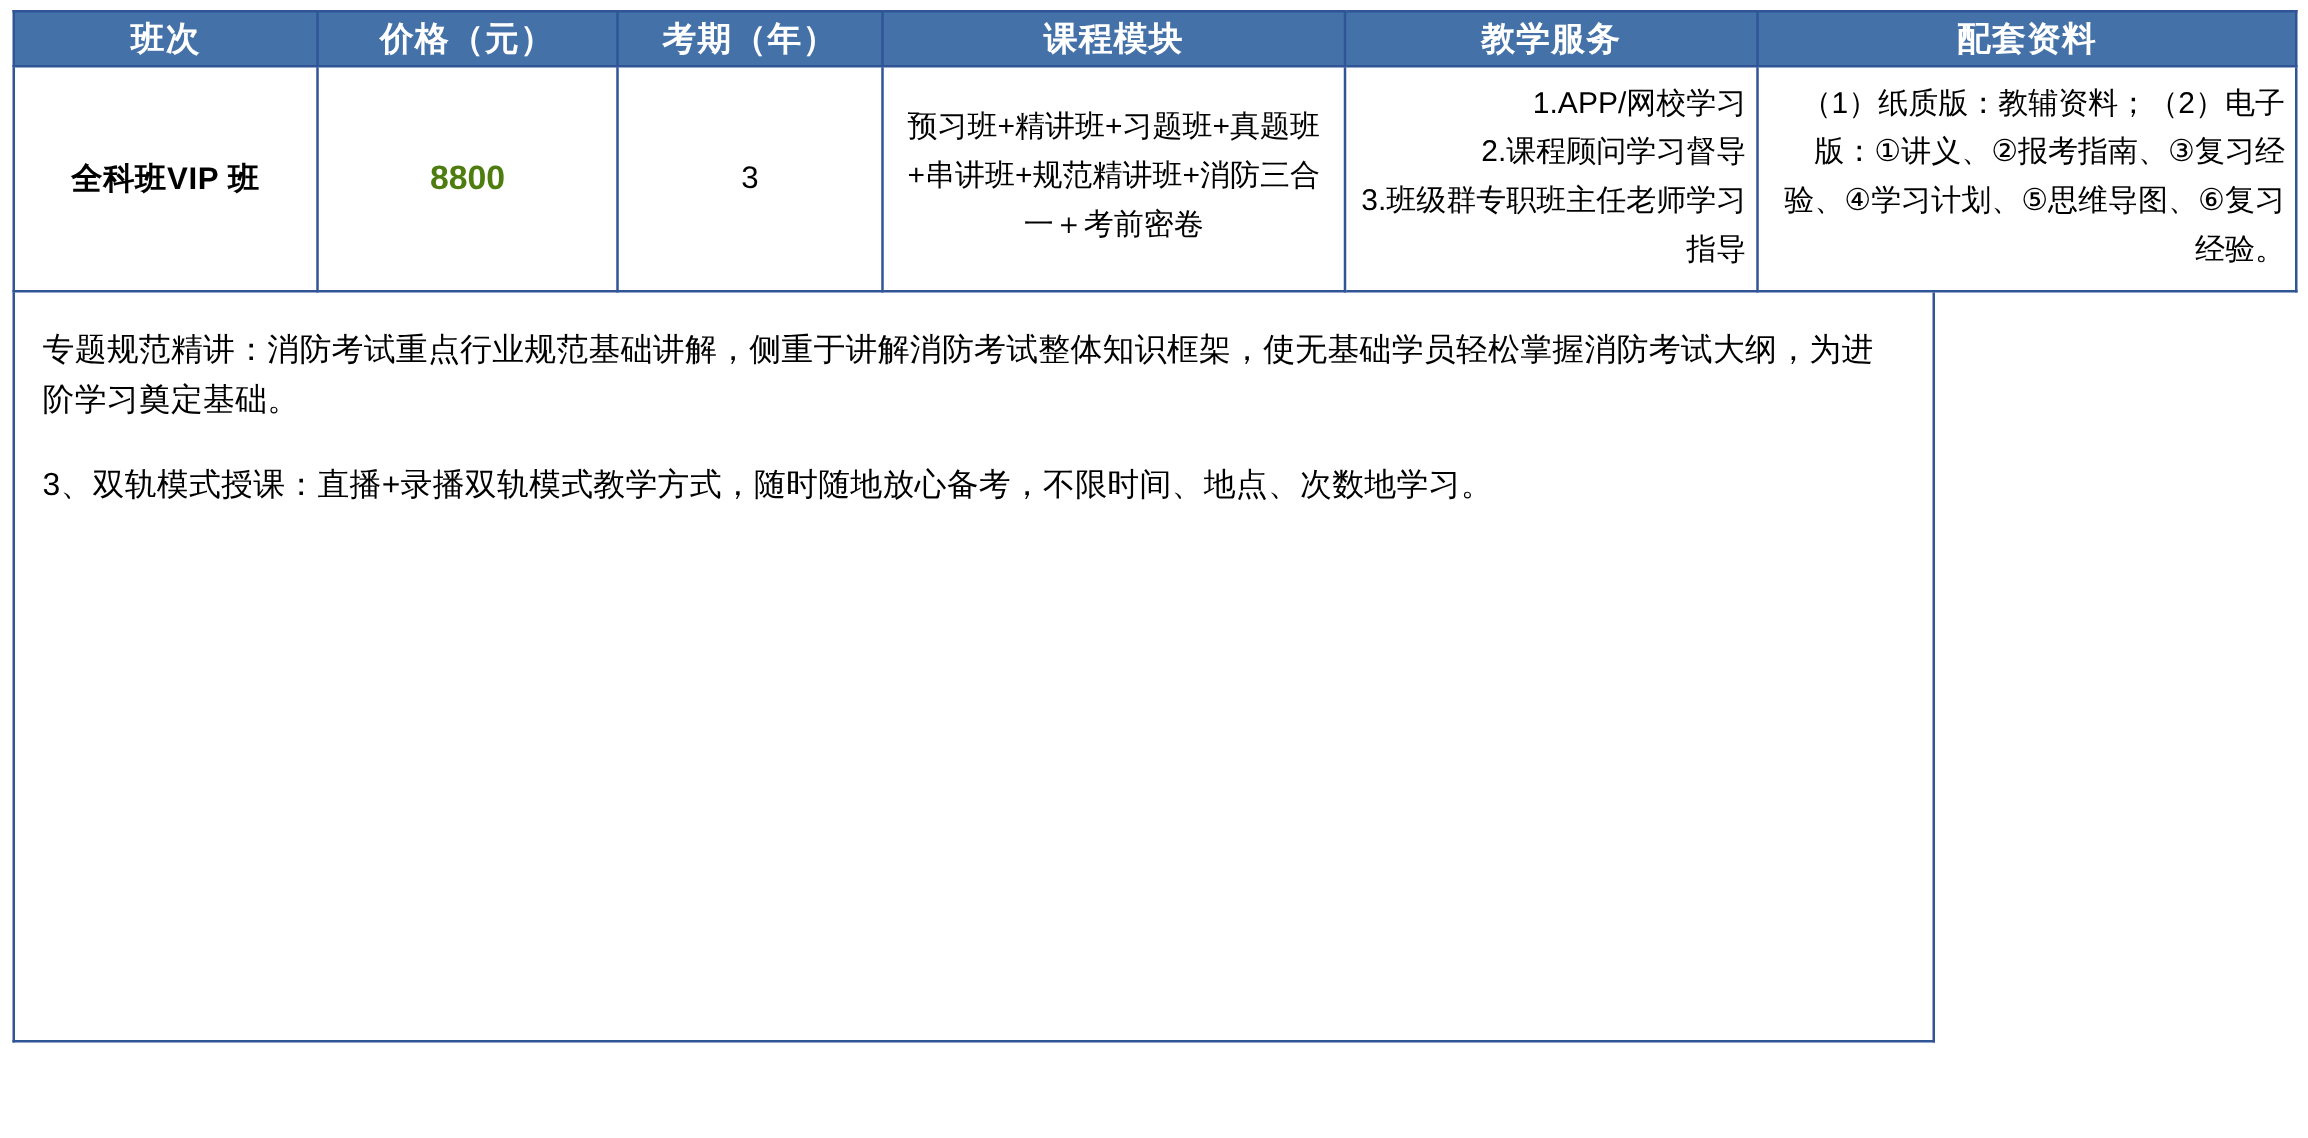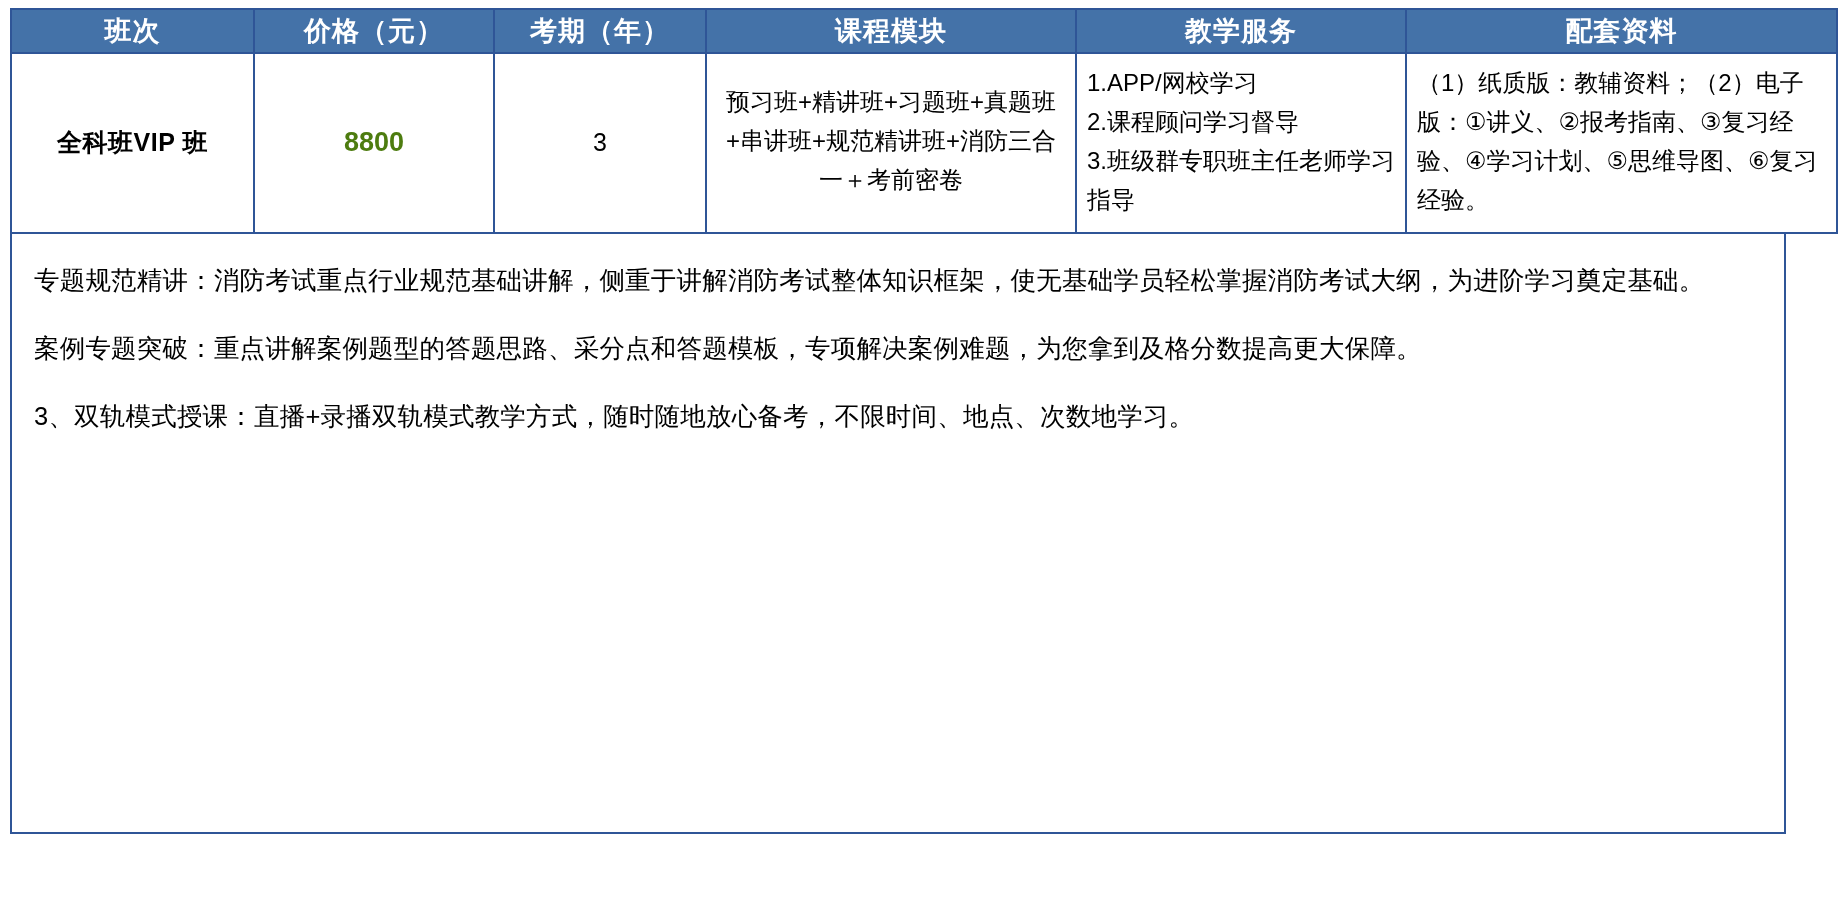--- a/index.html
+++ b/index.html
@@ -60,25 +60,25 @@
     font-size: 25px;
   }
   td.cell-text {
     font-size: 24px;
     line-height: 1.62;
     padding: 10px 8px 12px 8px;
     text-align: center;
     vertical-align: middle;
   }
   td.cell-text.left {
-    text-align: left;
+    text-align: right;
     padding-left: 10px;
   }
   .notes-box {
-    width: 1776px;
+    width: 1538px;
     box-sizing: border-box;
     border: 2px solid #2f5597;
     border-top: none;
     padding: 26px 22px 20px 22px;
     min-height: 600px;
   }
   .note-para {
     font-size: 25.5px;
     line-height: 1.58;
     margin: 0 0 28px 0;
@@ -121,17 +121,16 @@
         <td class="cell-text left" style="white-space: pre-line;">1.APP/网校学习
 2.课程顾问学习督导
 3.班级群专职班主任老师学习指导</td>
         <td class="cell-text left">（1）纸质版：教辅资料；（2）电子版：①讲义、②报考指南、③复习经验、④学习计划、⑤思维导图、⑥复习经验。</td>
       </tr>
     </tbody>
   </table>
 
   <div class="notes-box">
     <p class="note-para">专题规范精讲：消防考试重点行业规范基础讲解，侧重于讲解消防考试整体知识框架，使无基础学员轻松掌握消防考试大纲，为进阶学习奠定基础。</p>
-    <p class="note-para">案例专题突破：重点讲解案例题型的答题思路、采分点和答题模板，专项解决案例难题，为您拿到及格分数提高更大保障。</p>
     <p class="note-para">3、双轨模式授课：直播+录播双轨模式教学方式，随时随地放心备考，不限时间、地点、次数地学习。</p>
   </div>
 
 </div>
 
 </body></html>

